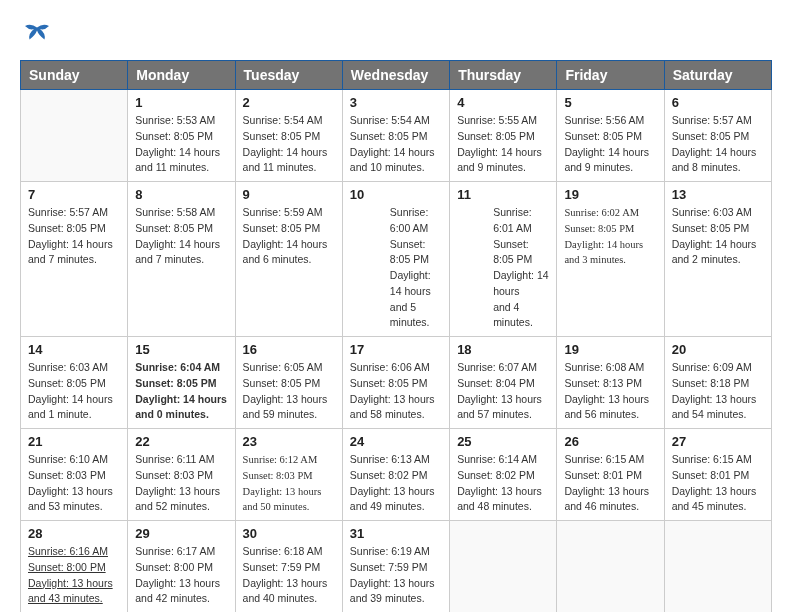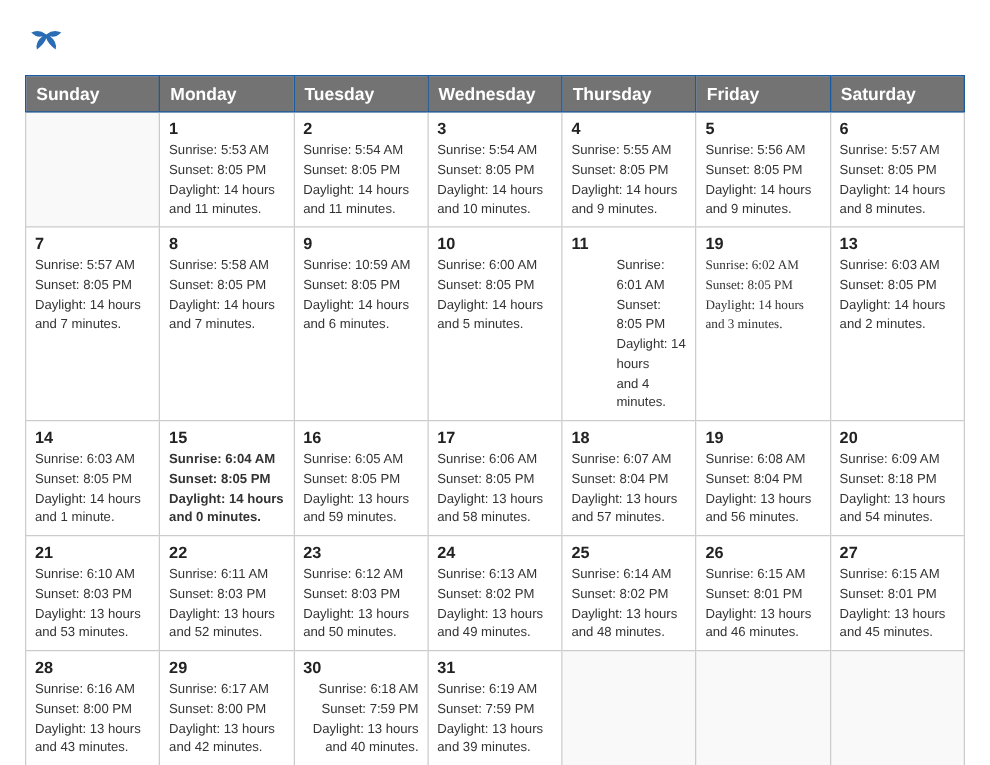--- a/index.html
+++ b/index.html
@@ -175,28 +175,28 @@
         </td>
         <td>
           <div class="day-number">8</div>
           <div class="day-info" style="white-space: pre-line;">Sunrise: 5:58 AM
 Sunset: 8:05 PM
 Daylight: 14 hours
 and 7 minutes.</div>
         </td>
         <td>
           <div class="day-number">9</div>
-          <div class="day-info" style="white-space: pre-line;">Sunrise: 10:59 AM
+          <div class="day-info" style="white-space: pre-line;">Sunrise: 5:59 AM
 Sunset: 8:05 PM
 Daylight: 14 hours
 and 6 minutes.</div>
         </td>
         <td>
           <div class="day-number">10</div>
-          <div class="day-info" style="white-space: pre-line;">Sunrise: 6:00 AM
+          <div class="day-info" style="white-space: pre-line; margin-left: 40px;">Sunrise: 6:00 AM
 Sunset: 8:05 PM
 Daylight: 14 hours
 and 5 minutes.</div>
         </td>
         <td>
           <div class="day-number">11</div>
           <div class="day-info" style="white-space: pre-line; margin-left: 36px;">Sunrise: 6:01 AM
 Sunset: 8:05 PM
 Daylight: 14 hours
 and 4 minutes.</div>
@@ -248,21 +248,21 @@
         <td>
           <div class="day-number">18</div>
           <div class="day-info" style="white-space: pre-line;">Sunrise: 6:07 AM
 Sunset: 8:04 PM
 Daylight: 13 hours
 and 57 minutes.</div>
         </td>
         <td>
           <div class="day-number">19</div>
           <div class="day-info" style="white-space: pre-line;">Sunrise: 6:08 AM
-Sunset: 8:04 PM
+Sunset: 8:13 PM
 Daylight: 13 hours
 and 56 minutes.</div>
         </td>
         <td>
           <div class="day-number">20</div>
           <div class="day-info" style="white-space: pre-line;">Sunrise: 6:09 AM
 Sunset: 8:18 PM
 Daylight: 13 hours
 and 54 minutes.</div>
         </td>
@@ -277,21 +277,21 @@
         </td>
         <td>
           <div class="day-number">22</div>
           <div class="day-info" style="white-space: pre-line;">Sunrise: 6:11 AM
 Sunset: 8:03 PM
 Daylight: 13 hours
 and 52 minutes.</div>
         </td>
         <td>
           <div class="day-number">23</div>
-          <div class="day-info" style="white-space: pre-line;">Sunrise: 6:12 AM
+          <div class="day-info" style="white-space: pre-line; font-family: Liberation Serif, serif;">Sunrise: 6:12 AM
 Sunset: 8:03 PM
 Daylight: 13 hours
 and 50 minutes.</div>
         </td>
         <td>
           <div class="day-number">24</div>
           <div class="day-info" style="white-space: pre-line;">Sunrise: 6:13 AM
 Sunset: 8:02 PM
 Daylight: 13 hours
 and 49 minutes.</div>
@@ -314,35 +314,35 @@
           <div class="day-number">27</div>
           <div class="day-info" style="white-space: pre-line;">Sunrise: 6:15 AM
 Sunset: 8:01 PM
 Daylight: 13 hours
 and 45 minutes.</div>
         </td>
       </tr>
       <tr>
         <td>
           <div class="day-number">28</div>
-          <div class="day-info" style="white-space: pre-line;">Sunrise: 6:16 AM
+          <div class="day-info" style="white-space: pre-line; text-decoration: underline;">Sunrise: 6:16 AM
 Sunset: 8:00 PM
 Daylight: 13 hours
 and 43 minutes.</div>
         </td>
         <td>
           <div class="day-number">29</div>
           <div class="day-info" style="white-space: pre-line;">Sunrise: 6:17 AM
 Sunset: 8:00 PM
 Daylight: 13 hours
 and 42 minutes.</div>
         </td>
         <td>
           <div class="day-number">30</div>
-          <div class="day-info" style="white-space: pre-line; text-align: right;">Sunrise: 6:18 AM
+          <div class="day-info" style="white-space: pre-line;">Sunrise: 6:18 AM
 Sunset: 7:59 PM
 Daylight: 13 hours
 and 40 minutes.</div>
         </td>
         <td>
           <div class="day-number">31</div>
           <div class="day-info" style="white-space: pre-line;">Sunrise: 6:19 AM
 Sunset: 7:59 PM
 Daylight: 13 hours
 and 39 minutes.</div>

